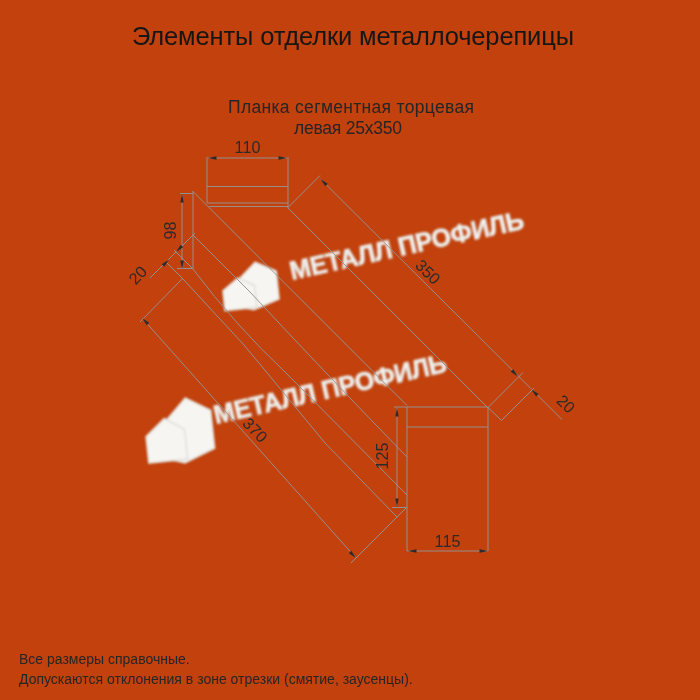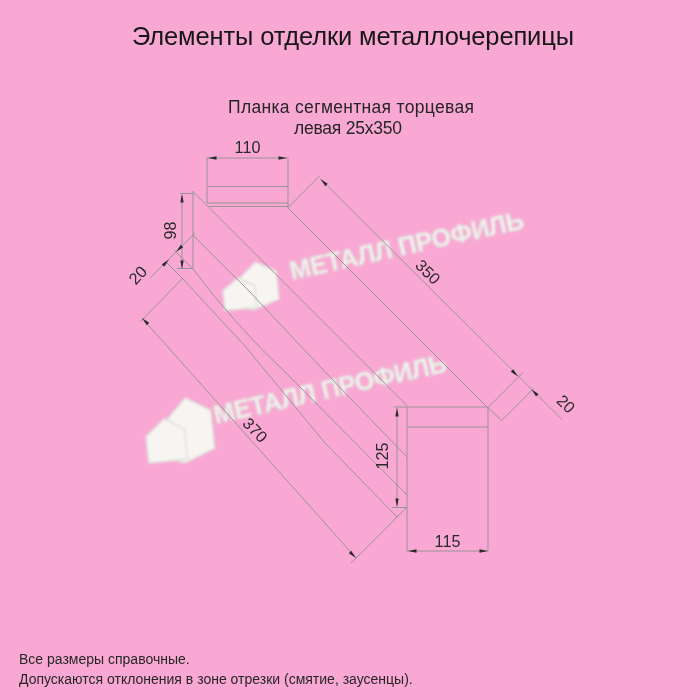--- a/index.html
+++ b/index.html
@@ -1,17 +1,17 @@
 <!DOCTYPE html>
 <html><head>
 <meta charset="utf-8">
 <style>
   html,body{margin:0;padding:0;background:#ffffff;}
   *{-webkit-font-smoothing:antialiased;}
-  .page{position:relative;width:700px;height:700px;background:#f9a8d4;
+  .page{position:relative;width:700px;height:700px;background:#c2410c;
         font-family:"Liberation Sans", sans-serif;overflow:hidden;}
   svg{position:absolute;left:0;top:0;}
   .dim{font-family:"Liberation Sans", sans-serif;font-size:16.2px;fill:#2b2b2b;}
   .thin{stroke:#949494;stroke-width:0.95;fill:none;}
   .arr{fill:#2b2b2b;stroke:none;}
   .wmt{font-family:"Liberation Sans", sans-serif;font-weight:bold;fill:#f4f3f0;stroke:#dedcd6;stroke-width:0.9;}
   .wml{stroke:#e2e0da;stroke-width:1.6;fill:#f6f5f2;}
 </style>
 </head>
 <body>

